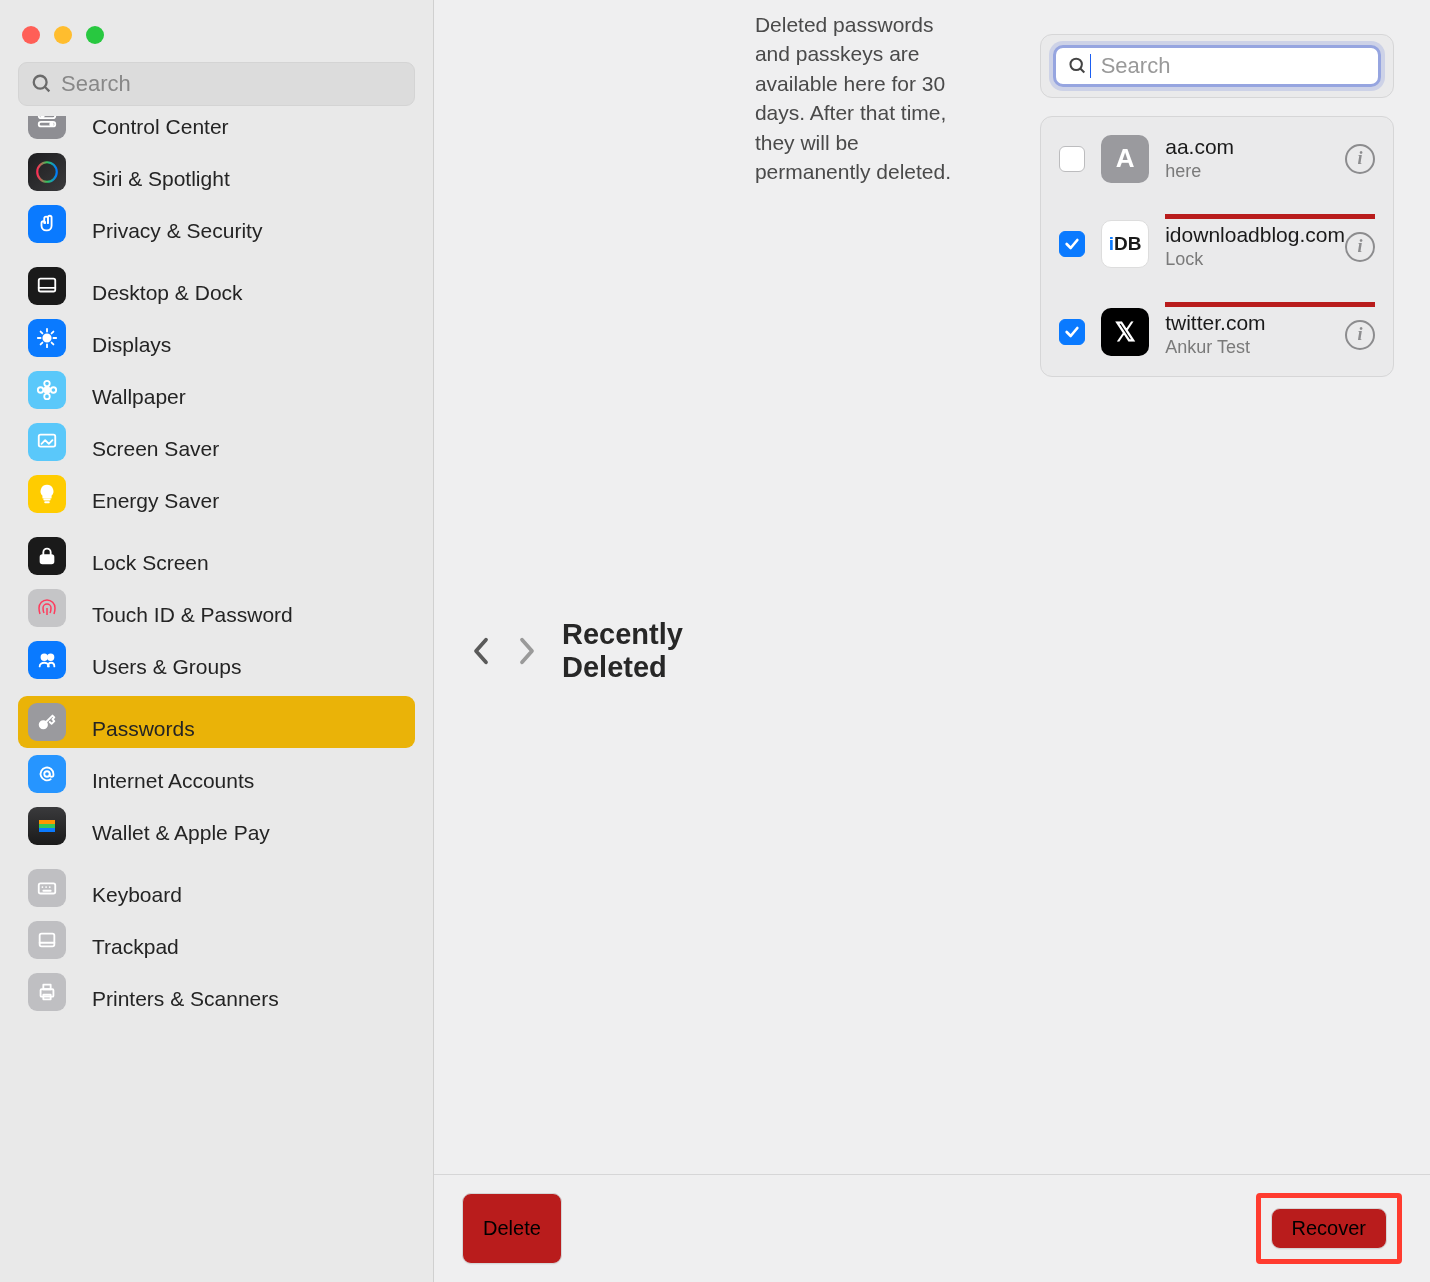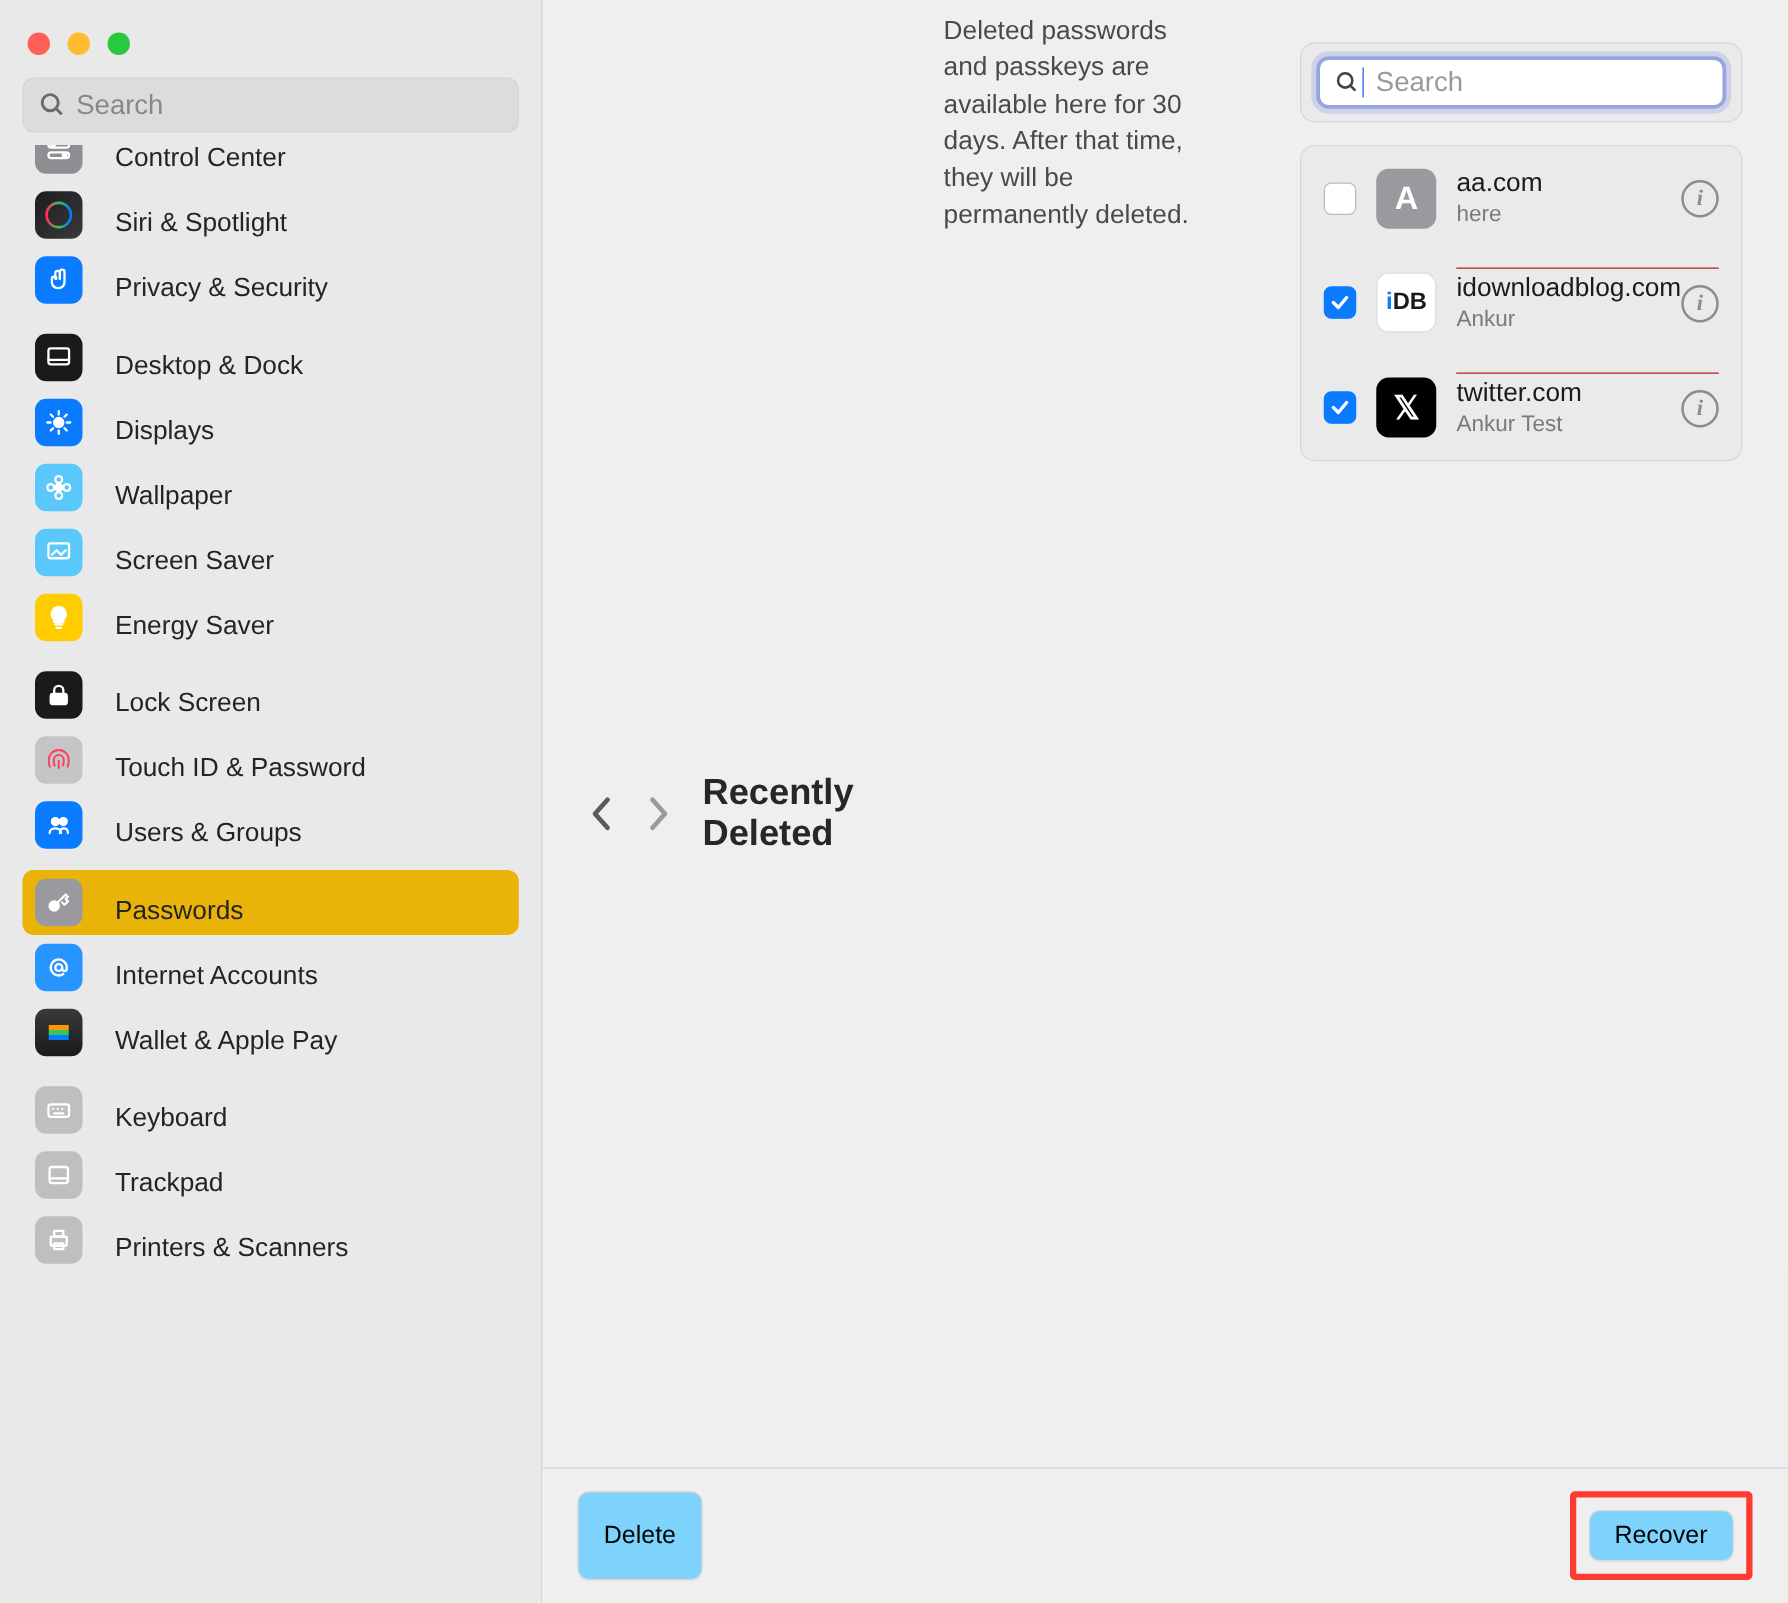--- a/index.html
+++ b/index.html
@@ -159,21 +159,21 @@
       border: 1px solid #d6d6d7;
       border-radius: 12px;
       margin-top: 18px;
     }
     .pw-row {
       display: flex;
       align-items: center;
       padding: 14px 18px;
       gap: 16px;
     }
-    .pw-row + .pw-row .row-inner { border-top: 1px solid #b91c1c; }
+    .pw-row + .pw-row .row-inner { border-top: 5px solid #b91c1c; }
     .pw-check {
       width: 26px;
       height: 26px;
       border-radius: 6px;
       border: 1.5px solid #bcbcbe;
       background: #fff;
       flex-shrink: 0;
       display: flex;
       align-items: center;
       justify-content: center;
@@ -225,21 +225,21 @@
       bottom: 0;
       left: 0;
       right: 0;
       border-top: 1px solid #d6d6d7;
       background: #efeff0;
       padding: 18px 28px;
       display: flex;
       justify-content: space-between;
     }
     .btn {
-      background: #7dd3fc;
+      background: #b91c1c;
       border: 1px solid #d5d5d6;
       border-radius: 9px;
       padding: 8px 20px;
       font-size: 20px;
       cursor: pointer;
       box-shadow: 0 1px 0 rgba(0,0,0,0.03);
     }
     .highlight-box {
       border: 5px solid #ff3b2f;
       border-radius: 4px;
@@ -533,21 +533,21 @@
                 <polyline points="4 12 10 18 20 6"></polyline>
               </svg>
             </span>
             <span class="pw-icon bg-idb" style="color: rgb(10, 122, 255); font-size: 19px; font-weight: 800;">
               <span style="color:#0a7aff">i</span>
               <span style="color:#1a1a1a">DB</span>
             </span>
             <div class="row-inner">
               <div class="row-text">
                 <div class="row-title">idownloadblog.com</div>
-                <div class="row-sub">Ankur</div>
+                <div class="row-sub">Lock</div>
               </div>
               <span class="info-btn">i</span>
             </div>
           </div>
           <div class="pw-row">
             <span class="pw-check checked">
               <svg width="16" height="16" viewBox="0 0 24 24" fill="none" stroke="white" stroke-width="4" stroke-linecap="round" stroke-linejoin="round">
                 <polyline points="4 12 10 18 20 6"></polyline>
               </svg>
             </span>

